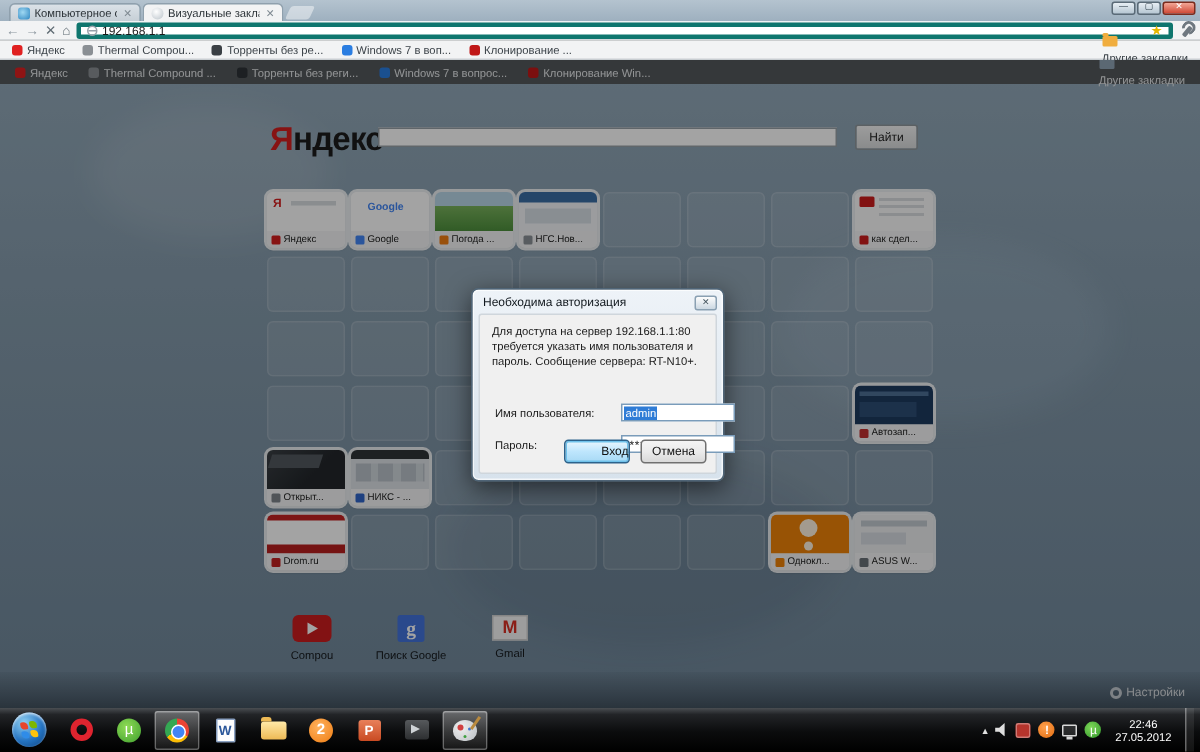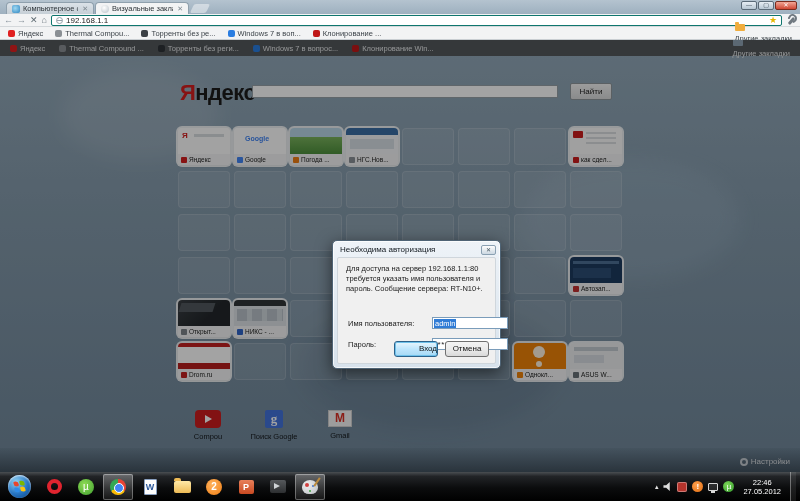--- a/index.html
+++ b/index.html
@@ -21,21 +21,21 @@
     transform:skewX(-25deg); border-radius:2px; }
   #wincontrols { position:absolute; right:3px; top:1px; display:flex; gap:1px; }
   #wincontrols .wc { width:16px; height:9px; border:1px solid #5a6a77; border-radius:2px;
     background:linear-gradient(#e7eef4,#b6c6d2); color:#31404c; font-size:6px; line-height:7px; text-align:center; }
   #wincontrols .wc.close { width:22px; background:linear-gradient(#f2a696,#cf4733); border-color:#7a2c1e; color:#fff; }
 
   #toolbar { position:absolute; left:0; top:14px; width:800px; height:13px; background:#f2f3f4;
     border-bottom:1px solid #d4d8db; display:flex; align-items:center; padding:0 4px; gap:4px; }
   .navbtn { font-size:9px; color:#8b969e; line-height:11px; }
   .navbtn.dark { color:#5f6b73; }
-  #omnibox { flex:1; height:11px; background:#fff; border:1px solid #0f766e; border-radius:2px;
+  #omnibox { flex:1; height:11px; background:#fff; border:3px solid #0f766e; border-radius:2px;
     display:flex; align-items:center; gap:3px; padding:0 4px; }
   .globe { width:7px; height:7px; border:1px solid #98a2ab; border-radius:50%; position:relative; flex:none; }
   .globe::before { content:""; position:absolute; left:0; right:0; top:2px; height:1px; background:#98a2ab; }
   #urltext { font-size:8px; color:#1a1a1a; }
   .star { font-size:9px; color:#e5b700; line-height:9px; margin-left:auto; }
   .wrench { width:10px; height:10px; position:relative; flex:none; }
   .wrench::before { content:""; position:absolute; left:4px; top:2px; width:3px; height:8px; background:#6f7880; transform:rotate(40deg); border-radius:1px; }
   .wrench::after { content:""; position:absolute; left:2px; top:-1px; width:5px; height:5px; border:2px solid #6f7880; border-radius:50%; border-bottom-color:transparent; transform:rotate(40deg); }
 
   #bmbar { position:absolute; left:0; top:27px; width:800px; height:13px; background:#f2f3f4;
@@ -101,23 +101,23 @@
   .ic-gsearch { width:18px; height:18px; background:#4273db; border-radius:2px; color:#fff; font-family:"Liberation Serif",serif; font-weight:bold; font-size:13px; text-align:center; line-height:17px; }
   .ic-gmail { width:24px; height:17px; background:#f6f6f6; border:1px solid #d0d0d0; color:#d93025; font-weight:bold; font-size:12px; text-align:center; line-height:15px; }
 
   #pagefooter { position:absolute; left:0; bottom:0; width:800px; height:24px; background:linear-gradient(180deg,rgba(10,16,22,.05),rgba(10,16,22,.45)); }
   #settings { position:absolute; right:10px; bottom:6px; display:flex; align-items:center; gap:3px; font-size:8px; color:#d6dade; }
   .gear { width:8px; height:8px; border:2px solid #c4cad0; border-radius:50%; }
 
   #dim { position:absolute; inset:0; background:rgba(0,0,0,.36); z-index:10; }
 
   
-  #dialog { position:absolute; left:332px; top:192px; width:169px; height:129px; z-index:50;
+  #dialog { position:absolute; left:314px; top:192px; width:169px; height:129px; z-index:50;
     background:linear-gradient(180deg,#eef3f8,#d7e2ec); border:1px solid #4f6476; border-radius:5px;
-    box-shadow:0 4px 16px rgba(0,0,0,.55), inset 0 0 0 1px rgba(255,255,255,.7);margin-top:48px; }
+    box-shadow:0 4px 16px rgba(0,0,0,.55), inset 0 0 0 1px rgba(255,255,255,.7); }
   #dlg-titlebar { height:15px; display:flex; align-items:center; padding:2px 4px 0 7px; }
   #dlg-title { font-size:8px; color:#11181e; }
   #dlg-close { margin-left:auto; width:15px; height:10px; border:1px solid #8aa0b2; border-radius:2px;
     background:linear-gradient(#fdfdfd,#ccd8e2); font-size:6px; line-height:8px; text-align:center; color:#44555f; }
   #dlg-body { position:absolute; left:4px; right:4px; top:16px; bottom:4px; background:#f0f0f0;
     border:1px solid #cfd6dc; border-radius:2px; }
   #dlg-msg { position:absolute; left:8px; top:6px; width:148px; font-size:7.5px; line-height:1.35; color:#1a1a1a; }
   .dlg-row { position:absolute; left:10px; font-size:7.5px; color:#1a1a1a; }
   #row-user { top:61px; } #row-pass { top:82px; }
   .dlg-input { position:absolute; left:84px; width:76px; height:12px; background:#fff; border:1px solid #7a9cba;

